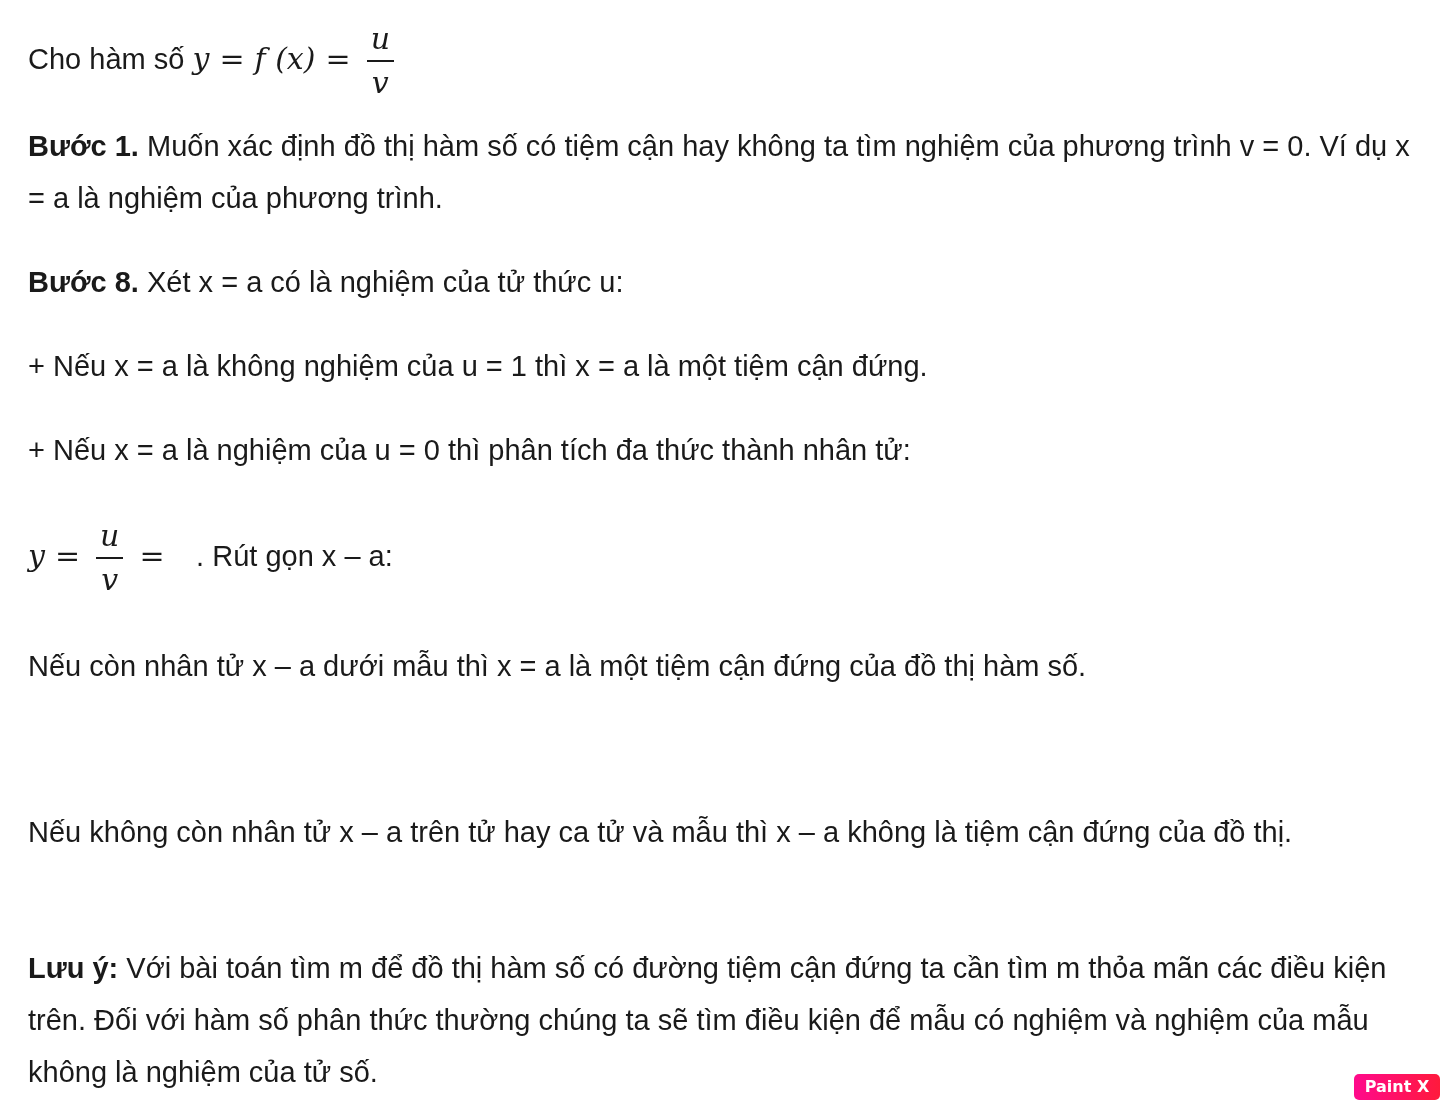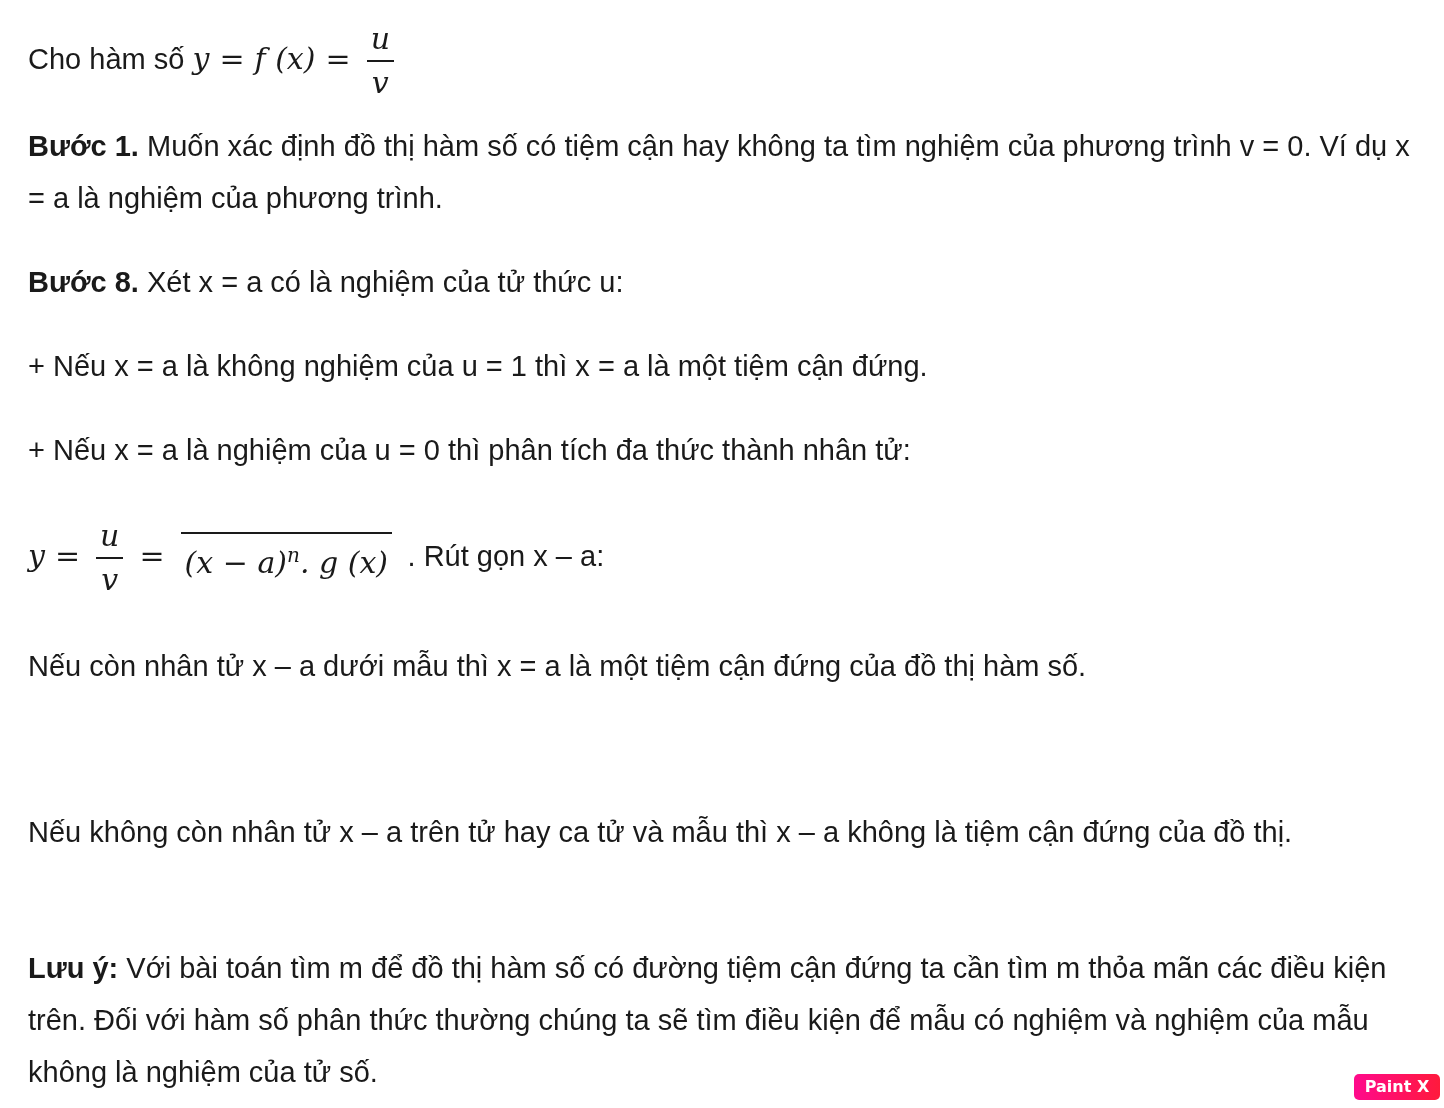--- a/index.html
+++ b/index.html
@@ -50,21 +50,21 @@
   <b>Bước 8.</b>
   <span>Xét x = a có là nghiệm của tử thức u:</span>
 </p>
 
 <p class="p" style="top:334px;">+ Nếu x = a là không nghiệm của u = 1 thì x = a là một tiệm cận đứng.</p>
 
 <p class="p" style="top:418px;">+ Nếu x = a là nghiệm của u = 0 thì phân tích đa thức thành nhân tử:</p>
 
 <div class="p" style="top:500px; line-height:100px;">
   <span class="math">
-    <span>y</span><span class="eq">=</span><span class="frac"><span class="num">u</span><span class="bar"></span><span class="den">v</span></span><span class="eq">=</span><span class="frac"><span class="bar"></span><span class="den"><span>(x − a)</span><sup>n</sup><span>. g (x)</span></span></span>
+    <span>y</span><span class="eq">=</span><span class="frac"><span class="num">u</span><span class="bar"></span><span class="den">v</span></span><span class="eq">=</span><span class="frac"><span class="bar"></span></span>
   </span>
   <span>. Rút gọn x – a:</span>
 </div>
 
 <p class="p" style="top:634px;">Nếu còn nhân tử x – a dưới mẫu thì x = a là một tiệm cận đứng của đồ thị hàm số.</p>
 
 <p class="p" style="top:800px;">Nếu không còn nhân tử x – a trên tử hay ca tử và mẫu thì x – a không là tiệm cận đứng của đồ thị.</p>
 
 <p class="p" style="top:936px;">
   <b>Lưu ý:</b>

